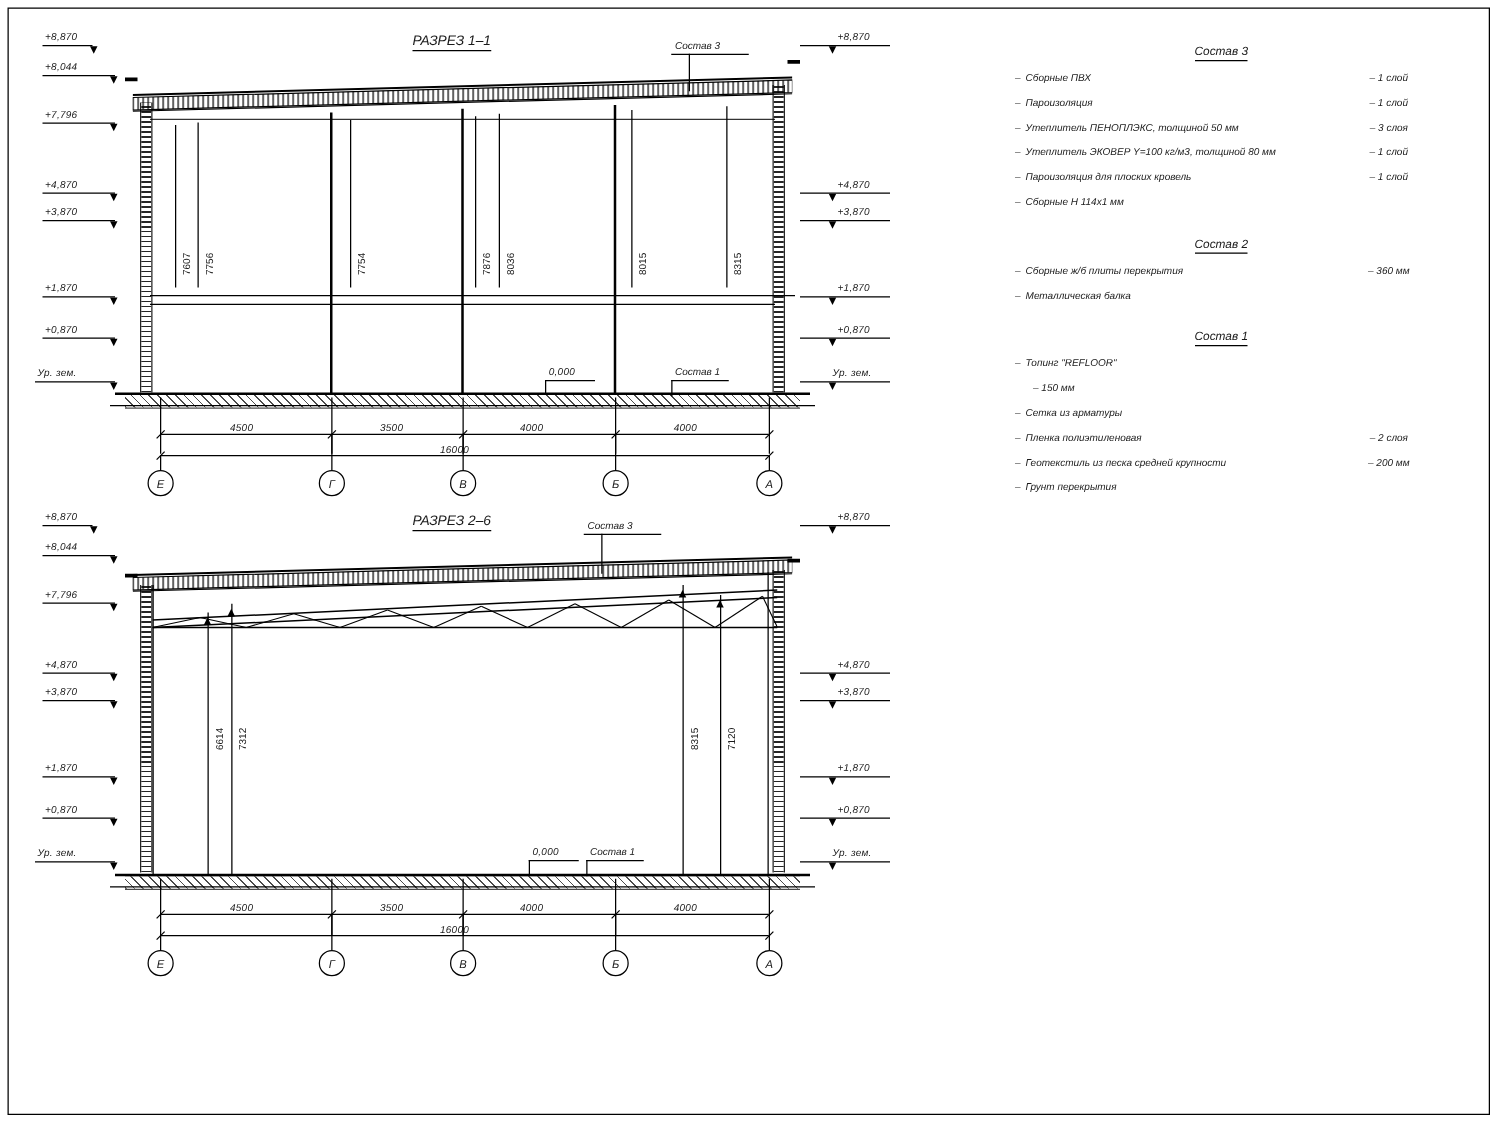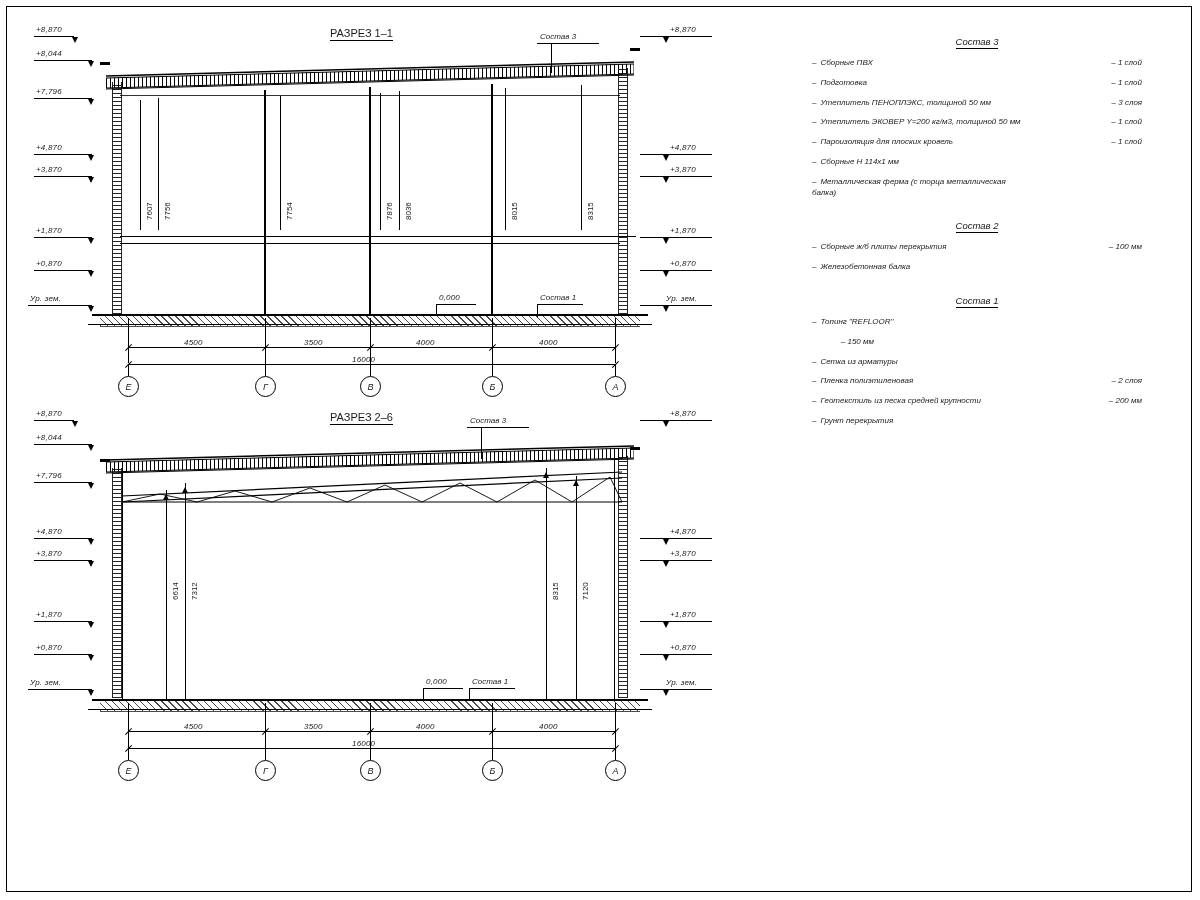--- a/index.html
+++ b/index.html
@@ -49,20 +49,21 @@
   .vlbl {
     position: absolute;
     font-size: 8px;
     white-space: nowrap;
     transform-origin: 0 0;
     transform: rotate(-90deg);
   }
   .title {
     position: absolute;
     font-size: 11px;
+    font-style: italic;
     white-space: nowrap;
   }
   .title .u { border-bottom: 1px solid #000; padding-bottom: 1px; }
   .circ {
     position: absolute;
     width: 21px; height: 21px;
     border: 1px solid #000;
     border-radius: 50%;
     font-size: 9px;
     font-style: italic;
@@ -114,21 +115,21 @@
   .spec-title span { border-bottom: 1px solid #000; padding-bottom: 1px; }
   .spec-row {
     display: flex;
     justify-content: space-between;
     align-items: flex-start;
     margin-bottom: 9px;
     font-style: italic;
     line-height: 1.35;
   }
   .spec-row .txt { max-width: 214px; }
-  .spec-row .val { white-space: nowrap; text-align: right; width: 62px; }
+  .spec-row .val { white-space: nowrap; text-align: center; width: 62px; }
   .dash { margin-right: 4px; }
   .leader {
     position: absolute;
     font-size: 8px;
     font-style: italic;
     white-space: nowrap;
   }
 </style>
 </head>
 <body>
@@ -465,55 +466,51 @@
 
     <div class="spec-block">
       <div class="spec-title">
         <span>Состав 3</span>
       </div>
       <div class="spec-row">
         <div class="txt"><span class="dash">–</span><span>Сборные ПВХ</span></div>
         <div class="val">– 1 слой</div>
       </div>
       <div class="spec-row">
-        <div class="txt"><span class="dash">–</span><span>Подготовка</span></div>
+        <div class="txt"><span class="dash">–</span><span>Пароизоляция</span></div>
         <div class="val">– 1 слой</div>
       </div>
       <div class="spec-row">
         <div class="txt"><span class="dash">–</span><span>Утеплитель ПЕНОПЛЭКС, толщиной 50 мм</span></div>
         <div class="val">– 3 слоя</div>
       </div>
       <div class="spec-row">
-        <div class="txt"><span class="dash">–</span><span>Утеплитель ЭКОВЕР Y=200 кг/м3, толщиной 50 мм</span></div>
+        <div class="txt"><span class="dash">–</span><span>Утеплитель ЭКОВЕР Y=100 кг/м3, толщиной 80 мм</span></div>
         <div class="val">– 1 слой</div>
       </div>
       <div class="spec-row">
         <div class="txt"><span class="dash">–</span><span>Пароизоляция для плоских кровель</span></div>
         <div class="val">– 1 слой</div>
       </div>
       <div class="spec-row">
         <div class="txt"><span class="dash">–</span><span>Сборные Н 114х1 мм</span></div>
-        <div class="val"></div>
-      </div>
-      <div class="spec-row">
-        <div class="txt"><span class="dash">–</span><span>Металлическая ферма (с торца металлическая балка)</span></div>
         <div class="val"></div>
       </div>
     </div>
 
     <div class="spec-block" style="margin-top:22px;">
       <div class="spec-title">
         <span>Состав 2</span>
       </div>
       <div class="spec-row">
         <div class="txt"><span class="dash">–</span><span>Сборные ж/б плиты перекрытия</span></div>
-        <div class="val">– 100 мм</div>
-      </div>
-      <div class="spec-row">
-        <div class="txt"><span class="dash">–</span><span>Железобетонная балка</span></div>
+        <div class="val">– 360 мм</div>
+      </div>
+      <div class="spec-row">
+        <div class="txt"><span class="dash">–</span><span>Металлическая балка</span></div>
         <div class="val"></div>
       </div>
     </div>
 
     <div class="spec-block" style="margin-top:22px;">
       <div class="spec-title">
         <span>Состав 1</span>
       </div>
       <div class="spec-row">
         <div class="txt"><span class="dash">–</span><span>Топинг "REFLOOR"</span></div>

